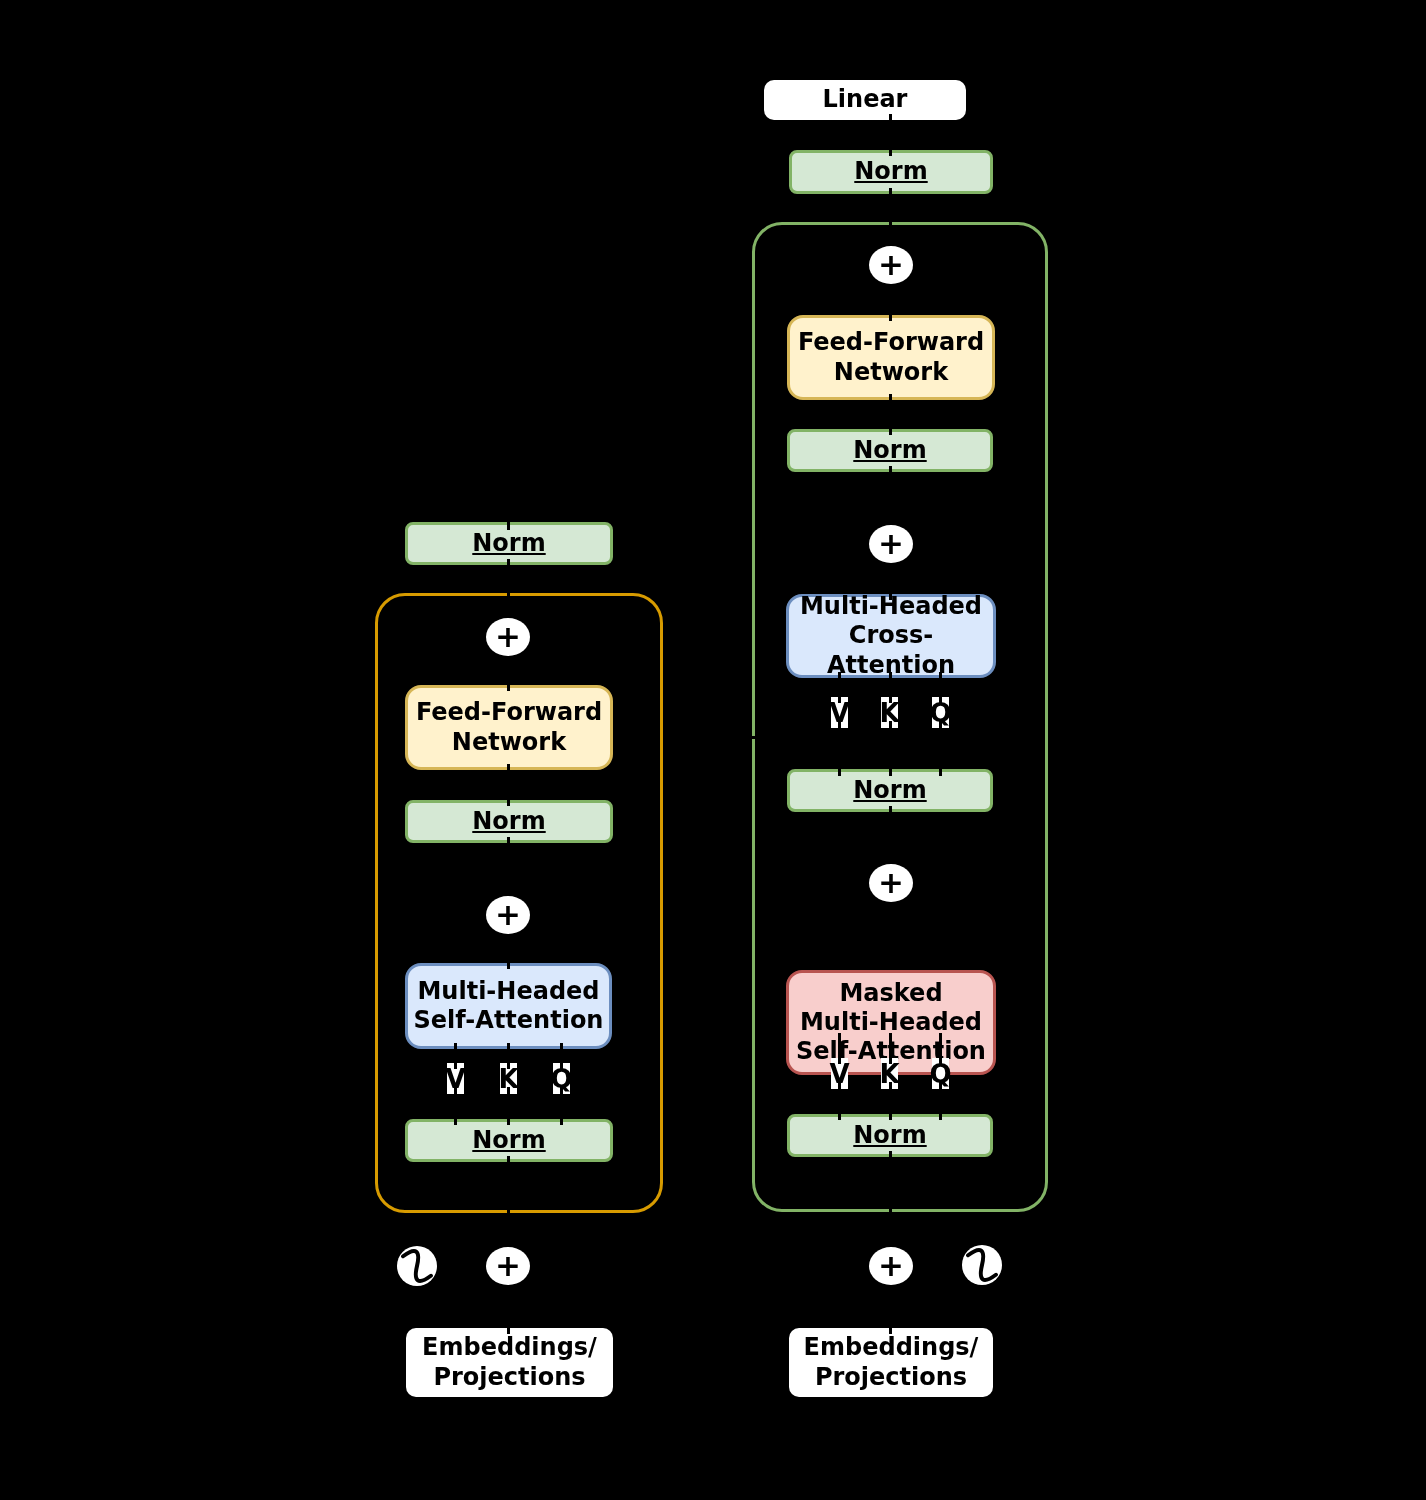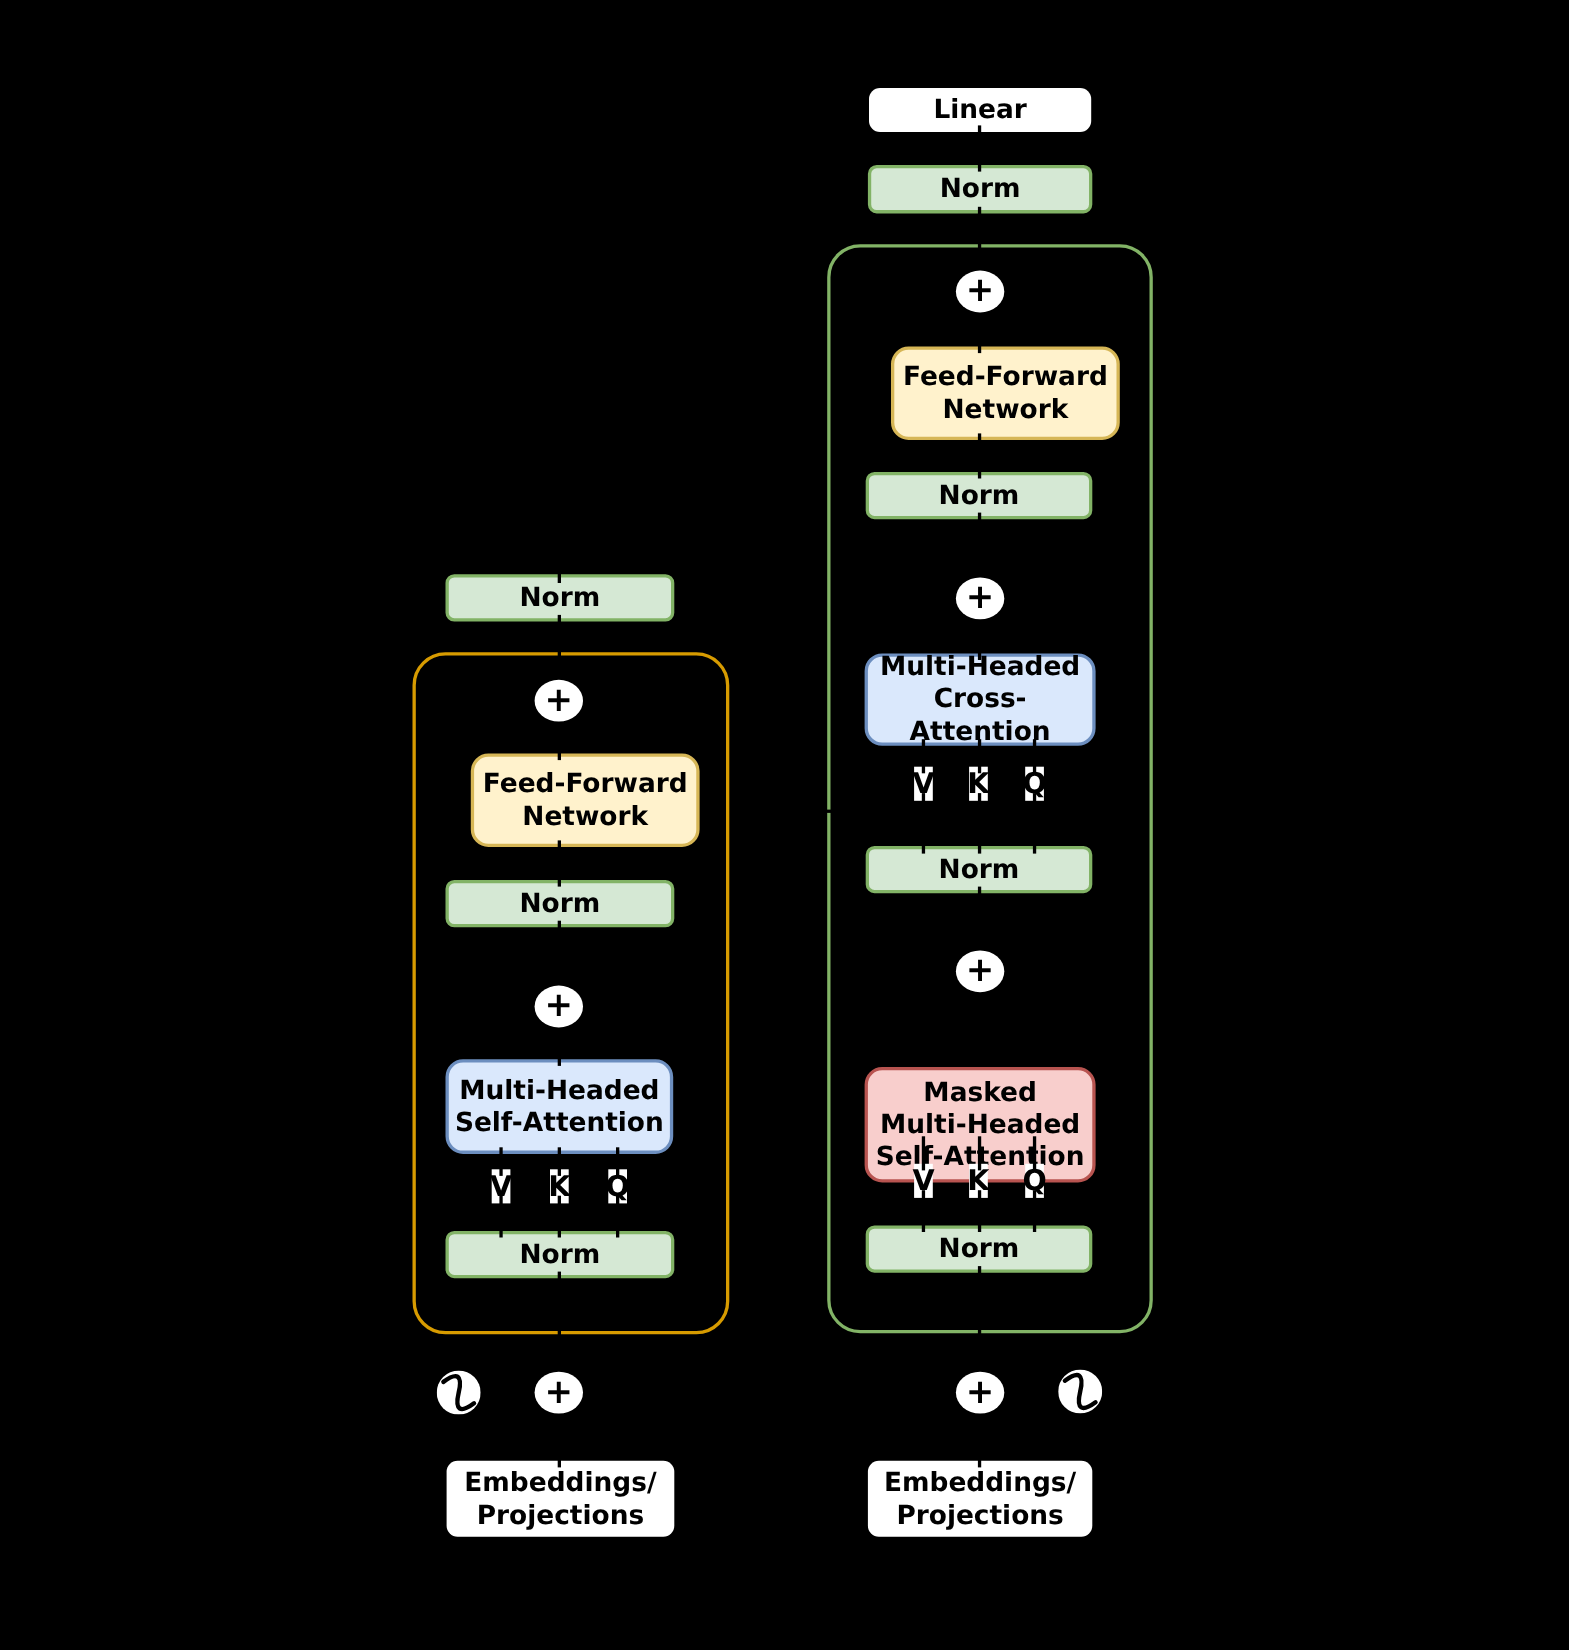--- a/index.html
+++ b/index.html
@@ -19,26 +19,26 @@
     text-align:center;
     white-space:pre-line;
     font-size:24px;
     line-height:1.22;
     z-index:2;
   }
   .norm{
     background:var(--green-fill,#d5e8d4);
     border:3px solid var(--green-border,#82b366);
     border-radius:8px;
+    text-decoration:underline;
   }
   .ffn{
     background:var(--yellow-fill,#fff2cc);
     border:3px solid var(--yellow-border,#d6b656);
     border-radius:16px;
-    margin-left:23px;
   }
   .attn-blue{
     background:var(--blue-fill,#dae8fc);
     border:3px solid var(--blue-border,#6c8ebf);
     border-radius:16px;
   }
   .attn-red{
     background:var(--red-fill,#f8cecc);
     border:3px solid var(--red-border,#b85450);
     border-radius:16px;
@@ -134,21 +134,21 @@
 
   <div class="add" style="left:486px;top:1247px;width:44px;height:38px">
       <span>+</span>
     </div>
 
   <div class="box white-box" style="left:406px;top:1328px;width:207px;height:69px">Embeddings/
 Projections</div>
 
   <div class="outline dec" style="left:752px;top:222px;width:296px;height:990px"></div>
 
-  <div class="box white-box" style="left:790px;top:80px;width:202px;height:40px">Linear</div>
+  <div class="box white-box" style="left:764px;top:80px;width:202px;height:40px">Linear</div>
 
   <div class="box norm" style="left:789px;top:150px;width:204px;height:44px">Norm</div>
 
   <div class="add" style="left:869px;top:246px;width:44px;height:38px">
       <span>+</span>
     </div>
 
   <div class="box ffn" style="left:787px;top:315px;width:208px;height:85px">Feed-Forward
 Network</div>
 

